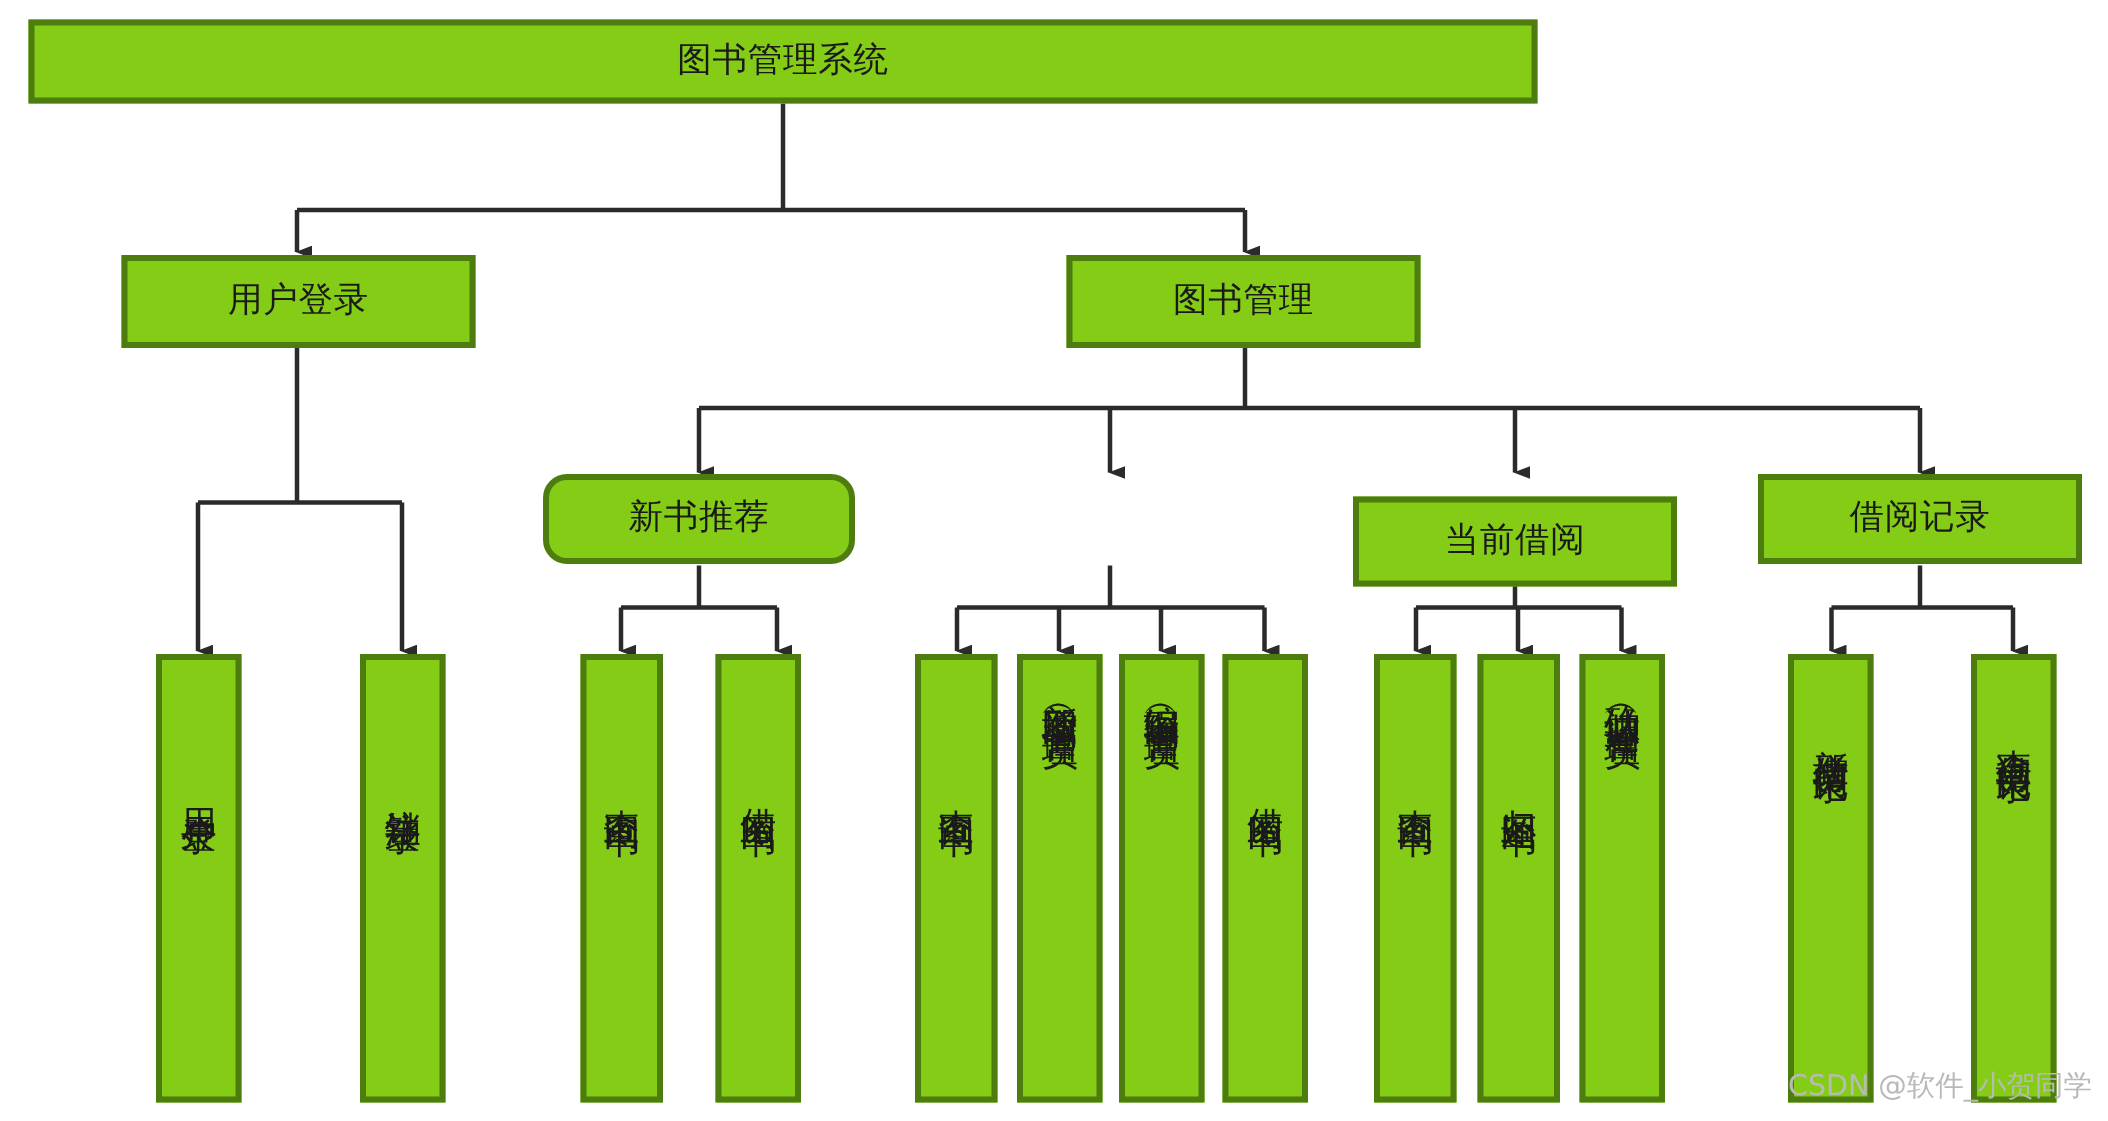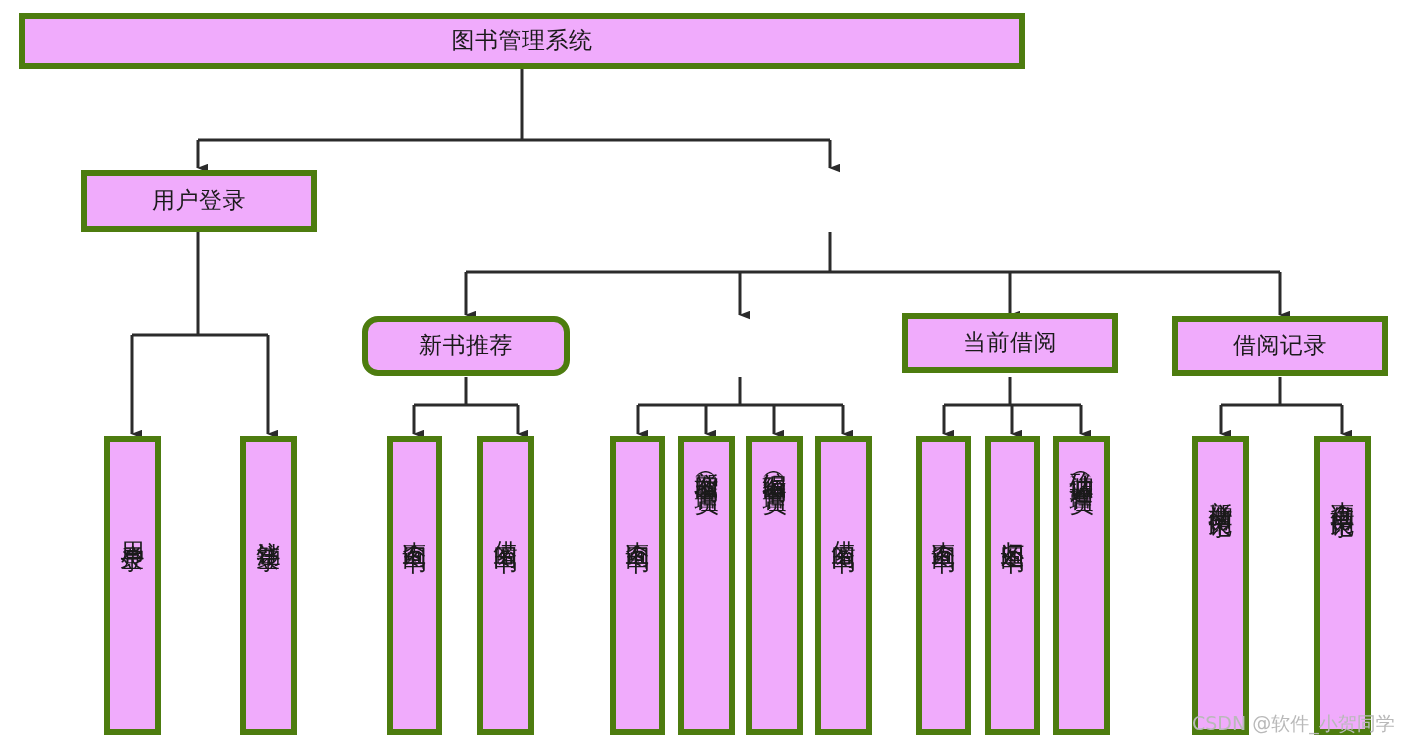--- a/index.html
+++ b/index.html
@@ -21,22 +21,22 @@
     position: absolute;
     left: 0;
     top: 0;
     width: 1405px;
     height: 747px;
     pointer-events: none;
   }
   .node {
     position: absolute;
     box-sizing: border-box;
-    background: #f0abfc;
-    border: 6px solid #4d7c0f;
+    background: #84cc16;
+    border: 4px solid #4d7c0f;
     display: flex;
     align-items: center;
     justify-content: center;
     color: #1a1a1a;
     z-index: 2;
   }
   .node .node-label {
     display: block;
     text-align: center;
     line-height: 1.12;
@@ -124,25 +124,28 @@
     </g>
   </svg>
 
   <div class="node horizontal" style="left:19px; top:13px; width:1006px; height:56px;">
     <span class="node-label">图书管理系统</span>
   </div>
 
   <div class="node horizontal" style="left:81px; top:170px; width:236px; height:62px;">
     <span class="node-label">用户登录</span>
   </div>
+  <div class="node horizontal" style="left:711px; top:170px; width:236px; height:62px;">
+    <span class="node-label">图书管理</span>
+  </div>
 
   <div class="node horizontal" style="left:362px; top:316px; width:208px; height:60px;border-radius:16px;">
     <span class="node-label">新书推荐</span>
   </div>
-  <div class="node horizontal" style="left:902px; top:313px; width:216px; height:60px;">
+  <div class="node horizontal" style="left:902px; top:331px; width:216px; height:60px;">
     <span class="node-label">当前借阅</span>
   </div>
   <div class="node horizontal" style="left:1172px; top:316px; width:216px; height:60px;">
     <span class="node-label">借阅记录</span>
   </div>
 
   <div class="node vertical" style="left:104px; top:436px; width:57px; height:299px; padding-top:80px;">
     <span class="node-label">用户登录</span>
   </div>
   <div class="node vertical" style="left:240px; top:436px; width:57px; height:299px; padding-top:80px;">

